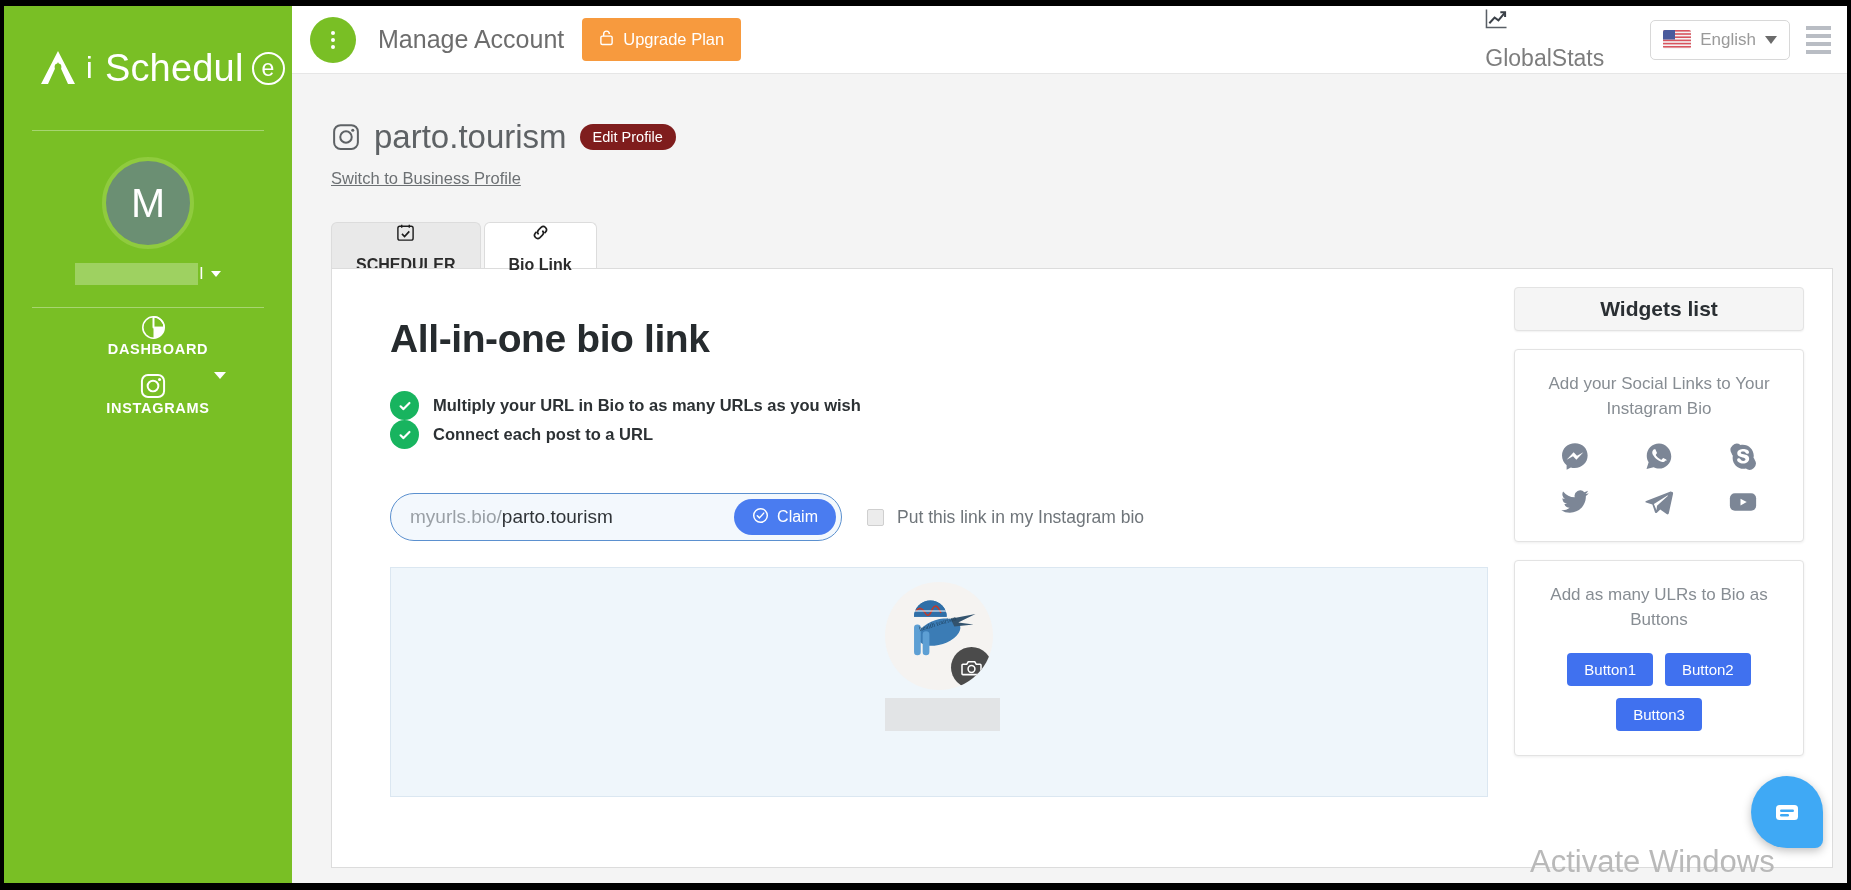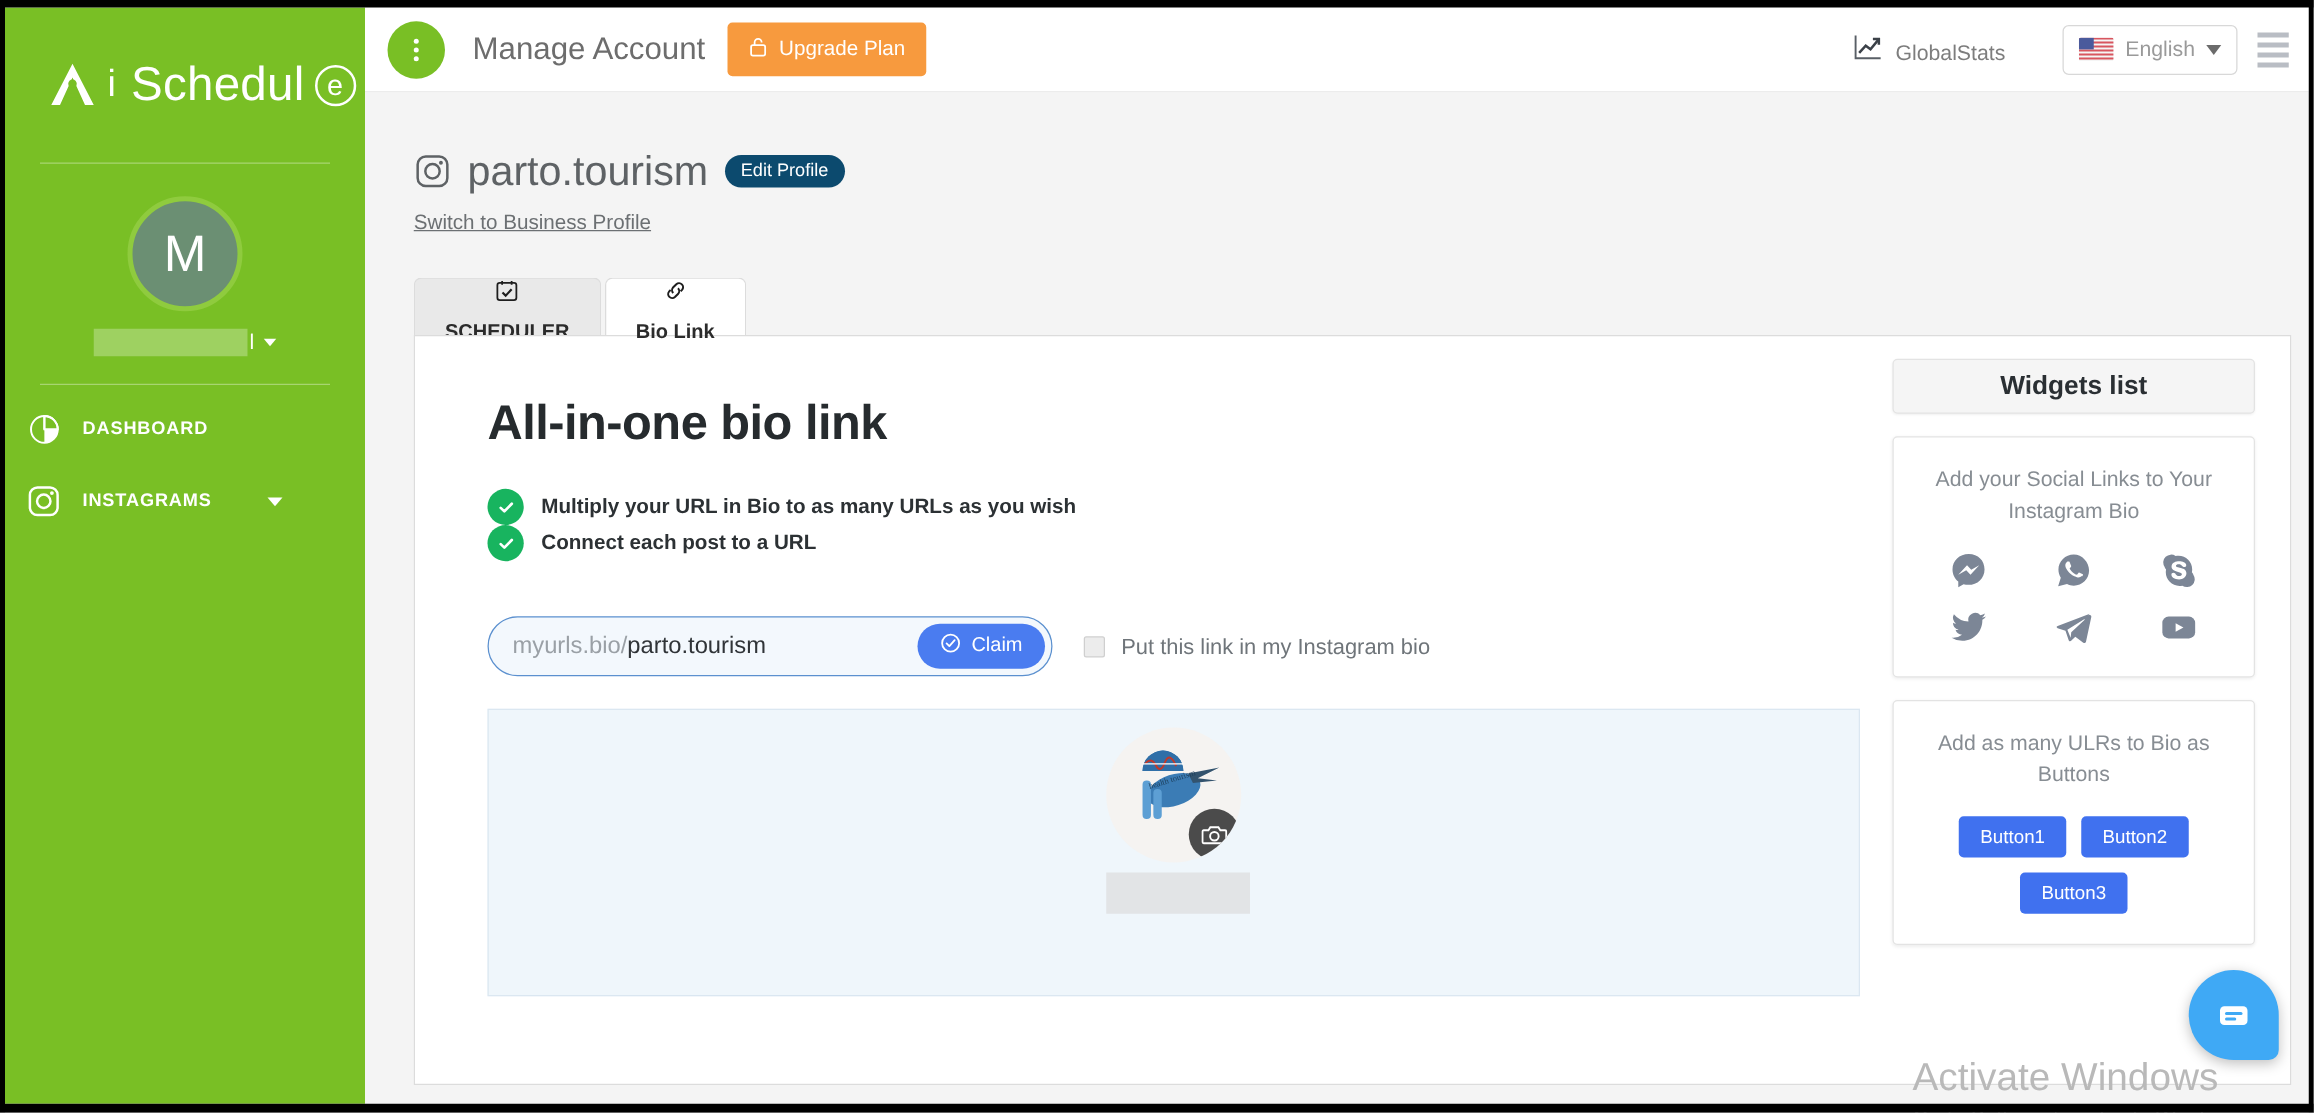--- a/index.html
+++ b/index.html
@@ -62,21 +62,21 @@
     display:inline-block; width:123px; height:22px;
     background: rgba(255,255,255,.28);
   }
   .caret-down {
     width:0;height:0;border-left:5px solid transparent;border-right:5px solid transparent;
     border-top:6px solid #fff; margin-left:6px;
   }
   .nav { padding-top: 6px; }
   .nav-item {
     display:flex; align-items:center; height: 58px;
-    padding-left: 10px; color:#fff; position:relative;
+    padding-left: 10px; color:#fff; position:relative;flex-direction:column;
   }
   .nav-ico { width: 42px; display:flex; justify-content:center; align-items:center; }
   .nav-label {
     font-size: 14.5px; font-weight: 700; letter-spacing: .7px; margin-left: 10px;
   }
   .nav-caret {
     position:absolute; right: 66px;
     width:0;height:0;border-left:6px solid transparent;border-right:6px solid transparent;
     border-top:7px solid #fff;
   }
@@ -97,22 +97,23 @@
     margin-left: 22px; font-size: 25px; color:#6d6d6d; font-weight:400;
   }
   .upgrade-btn {
     margin-left: 18px; background:#f79a3e; color:#fff; border:none;
     border-radius:4px; height:43px; padding: 0 17px;
     font-size:16.5px; font-family:inherit; display:flex; align-items:center; gap:9px;
     cursor:pointer;
   }
   .spacer { flex:1; }
   .globalstats {
-    display:flex; align-items:flex-end; gap:10px; color:#7d7d7d; font-size:17px;
+    display:flex; align-items:flex-start; gap:10px; color:#7d7d7d; font-size:23px;
     cursor:pointer;
+    flex-direction:column;
   }
   .lang-select {
     margin-left: 46px; height:40px; border:1px solid #d8d8d8; border-radius:5px;
     display:flex; align-items:center; gap:9px; padding: 0 12px; cursor:pointer;
   }
   .flag {
     width:28px;height:19px;border-radius:2px;overflow:hidden;position:relative;
     background:#fff; display:block;
   }
   .lang-text { color:#9a9a9a; font-size:17px; }
@@ -125,21 +126,21 @@
   
   #page {
     position:absolute; left:292px; top:74px; width:1555px; height:809px;
     background:#f4f4f4; overflow:hidden;
   }
   .acct-head { padding: 44px 0 0 39px; }
   .acct-row { display:flex; align-items:center; gap:13px; }
   .ig-icon { width:30px; height:30px; }
   .acct-name { font-size:33px; color:#5e6265; font-weight:400; }
   .edit-profile {
-    background:#0c4a6e; color:#fff; border:none; border-radius:13px;
+    background:#7f1d1d; color:#fff; border:none; border-radius:13px;
     padding:5px 13px; font-size:14.5px; font-family:inherit; cursor:pointer;
   }
   .switch-link {
     display:inline-block; margin-top:13px;
     color:#6c7073; font-size:16.5px; text-decoration:underline; cursor:pointer;
   }
 
   
   .tabs { display:flex; align-items:flex-end; margin: 34px 0 0 39px; height:46px; }
   .tab {

